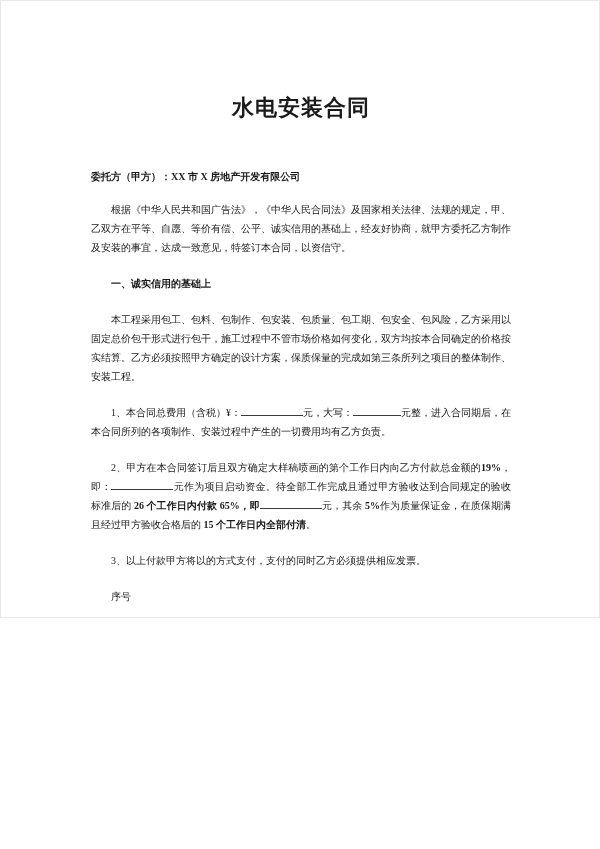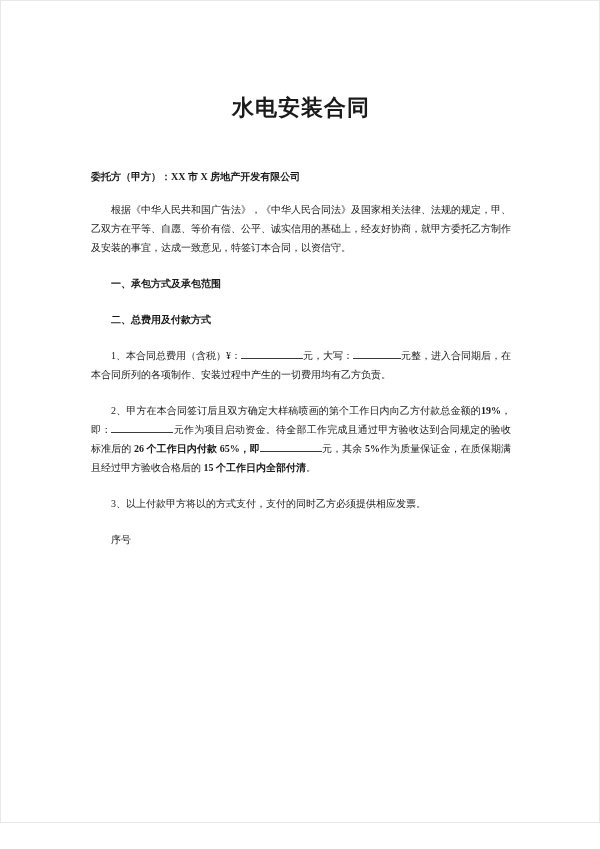--- a/index.html
+++ b/index.html
@@ -1,20 +1,20 @@
 <!DOCTYPE html>
 <html><head>
 <meta charset="utf-8">
 <style>
   * { margin: 0; padding: 0; box-sizing: border-box; }
   html, body { background: #ffffff; }
   .page {
     position: relative;
     width: 600px;
-    height: 823px;
+    height: 618px;
     margin: 0 auto;
     background: #ffffff;
     border: 1px solid #e8e8e8;
     padding: 92px 88px 0 90px;
     font-family: "Liberation Serif", "DejaVu Serif", serif;
     font-size: 10px;
     line-height: 19px;
     color: #1a1a1a;
     overflow: hidden;
   }
@@ -54,24 +54,24 @@
 
   <h1 class="title">水电安装合同</h1>
 
   <p class="party-line">
     <span>委托方（甲方）：</span><span>XX 市 X 房地产开发有限公司</span>
   </p>
 
 
   <p class="para">根据《中华人民共和国广告法》，《中华人民合同法》及国家相关法律、法规的规定，甲、乙双方在平等、自愿、等价有偿、公平、诚实信用的基础上，经友好协商，就甲方委托乙方制作及安装的事宜，达成一致意见，特签订本合同，以资信守。</p>
 
-  <p class="para heading">一、承包方式及承包范围</p>
+  <p class="para heading">一、诚实信用的基础上</p>
 
+  <p class="para">本工程采用包工、包料、包制作、包安装、包质量、包工期、包安全、包风险，乙方采用以固定总价包干形式进行包干，施工过程中不管市场价格如何变化，双方均按本合同确定的价格按实结算。乙方必须按照甲方确定的设计方案，保质保量的完成如第三条所列之项目的整体制作、安装工程。</p>
 
-  <p class="para heading">二、总费用及付款方式</p>
 
   <p class="para">
     <span>1、本合同总费用（含税）¥：</span><span class="blank w62"></span><span>元，大写：</span><span class="blank w48"></span><span>元整，进入合同期后，在本合同所列的各项制作、安装过程中产生的一切费用均有乙方负责。</span>
   </p>
 
   <p class="para">
     <span>2、甲方在本合同签订后且双方确定大样稿喷画的第个工作日内向乙方付款总金额的</span><span class="bold">19%</span><span>，即：</span><span class="blank w62"></span><span>元作为项目启动资金。待全部工作完成且通过甲方验收达到合同规定的验收标准后的 </span><span class="bold">26 个工作日内付款 65%，即</span><span class="blank w62"></span><span>元，其余 </span><span class="bold">5%</span><span>作为质量保证金，在质保期满且经过甲方验收合格后的 </span><span class="bold">15 个工作日内全部付清</span><span>。</span>
   </p>
 
   <p class="para">3、以上付款甲方将以的方式支付，支付的同时乙方必须提供相应发票。</p>

